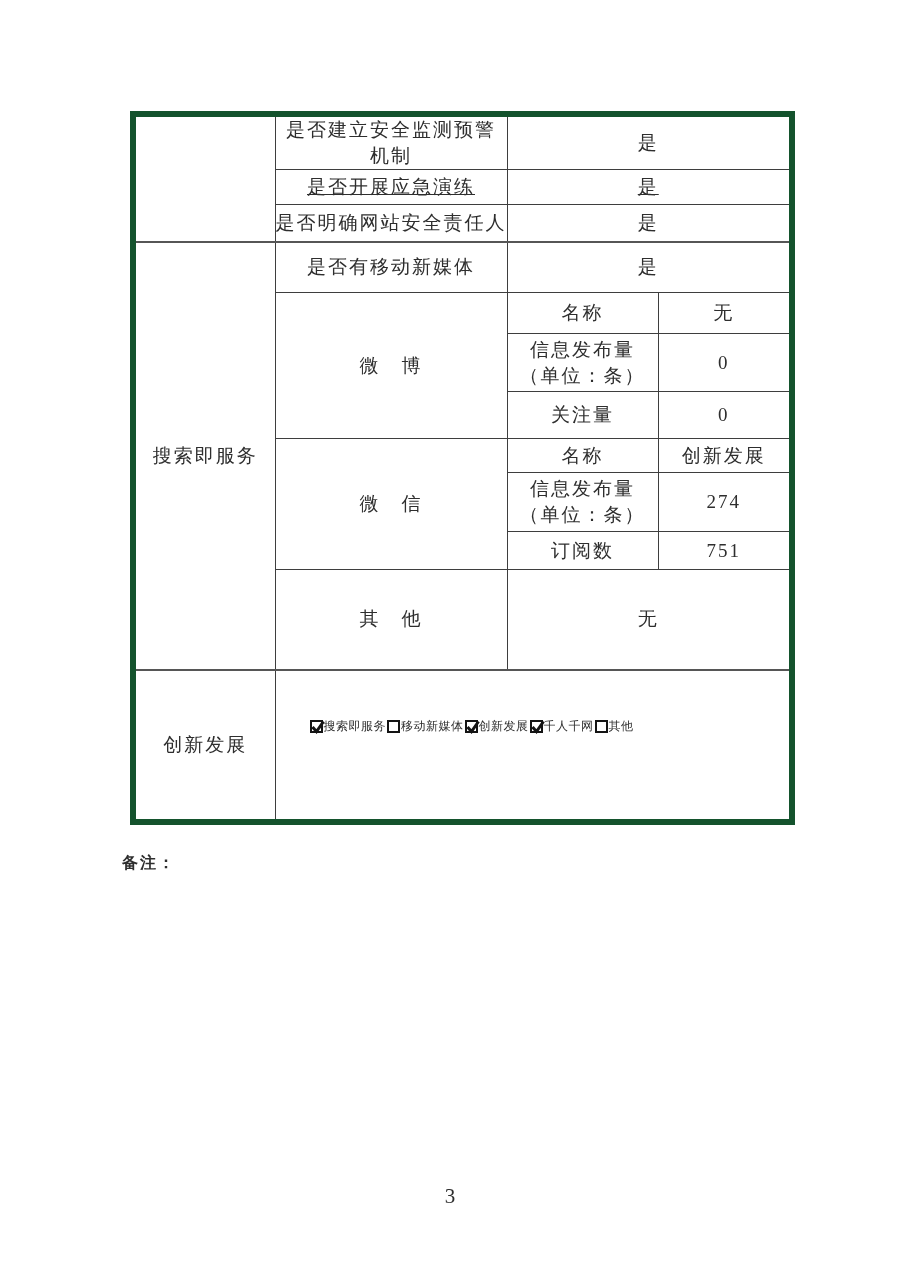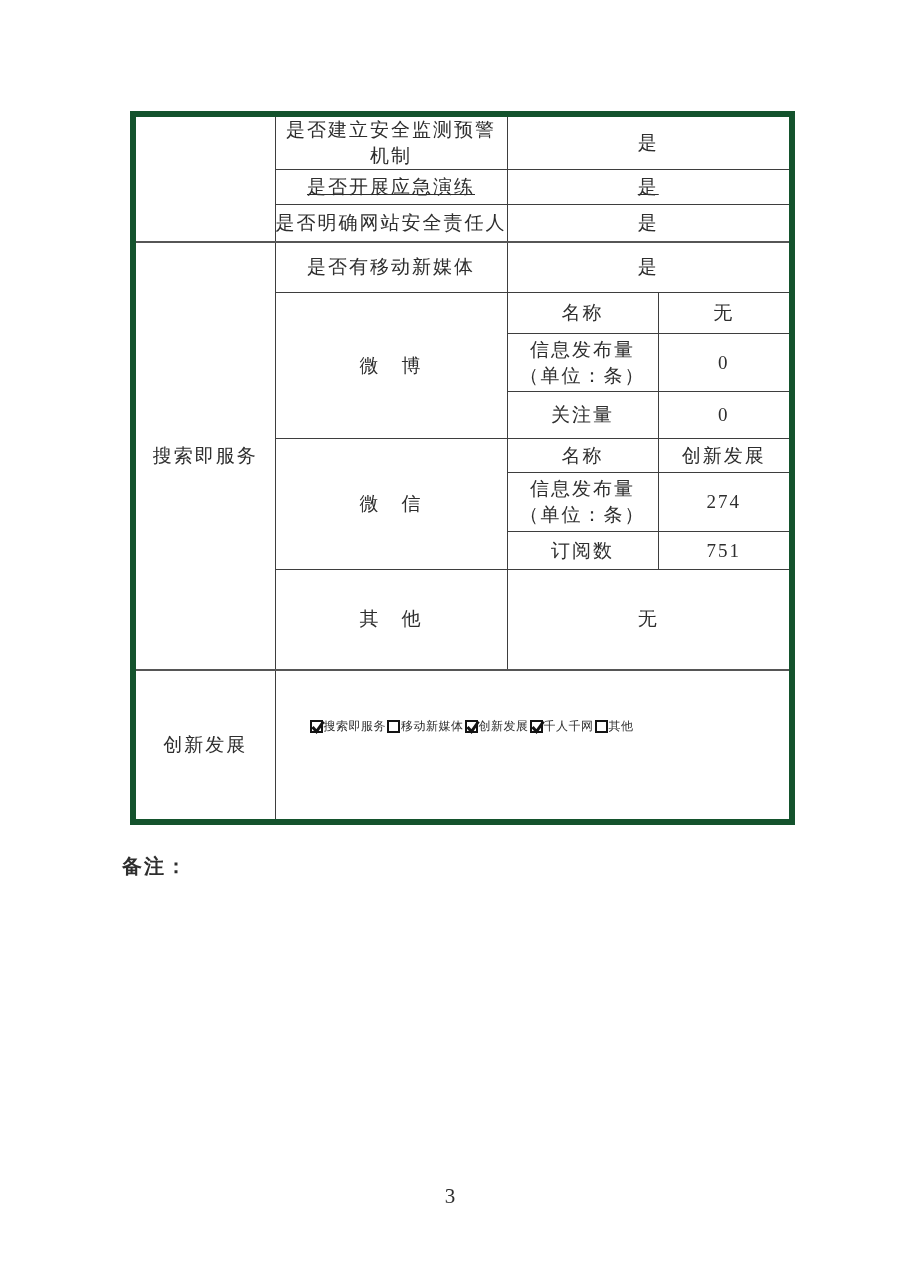--- a/index.html
+++ b/index.html
@@ -63,21 +63,21 @@
     background:#ffffff;
     margin:0 1px 0 1px;
     flex:0 0 auto;
   }
   .cb svg { position:absolute; left:-2px; top:-3px; width:16px; height:16px; }
   .cb-label { font-size:12px; letter-spacing:0.5px; line-height:24px; }
 
   
   .remarks {
     position:absolute; left:122px; top:853px;
-    font-size:20px; font-weight:bold; letter-spacing:2px;
+    font-size:16px; font-weight:bold; letter-spacing:2px;
   }
   .page-number {
     position:absolute; left:0; top:1184px; width:900px;
     text-align:center; font-size:21px;
   }
 </style>
 </head>
 <body>
 
 <div class="page">

